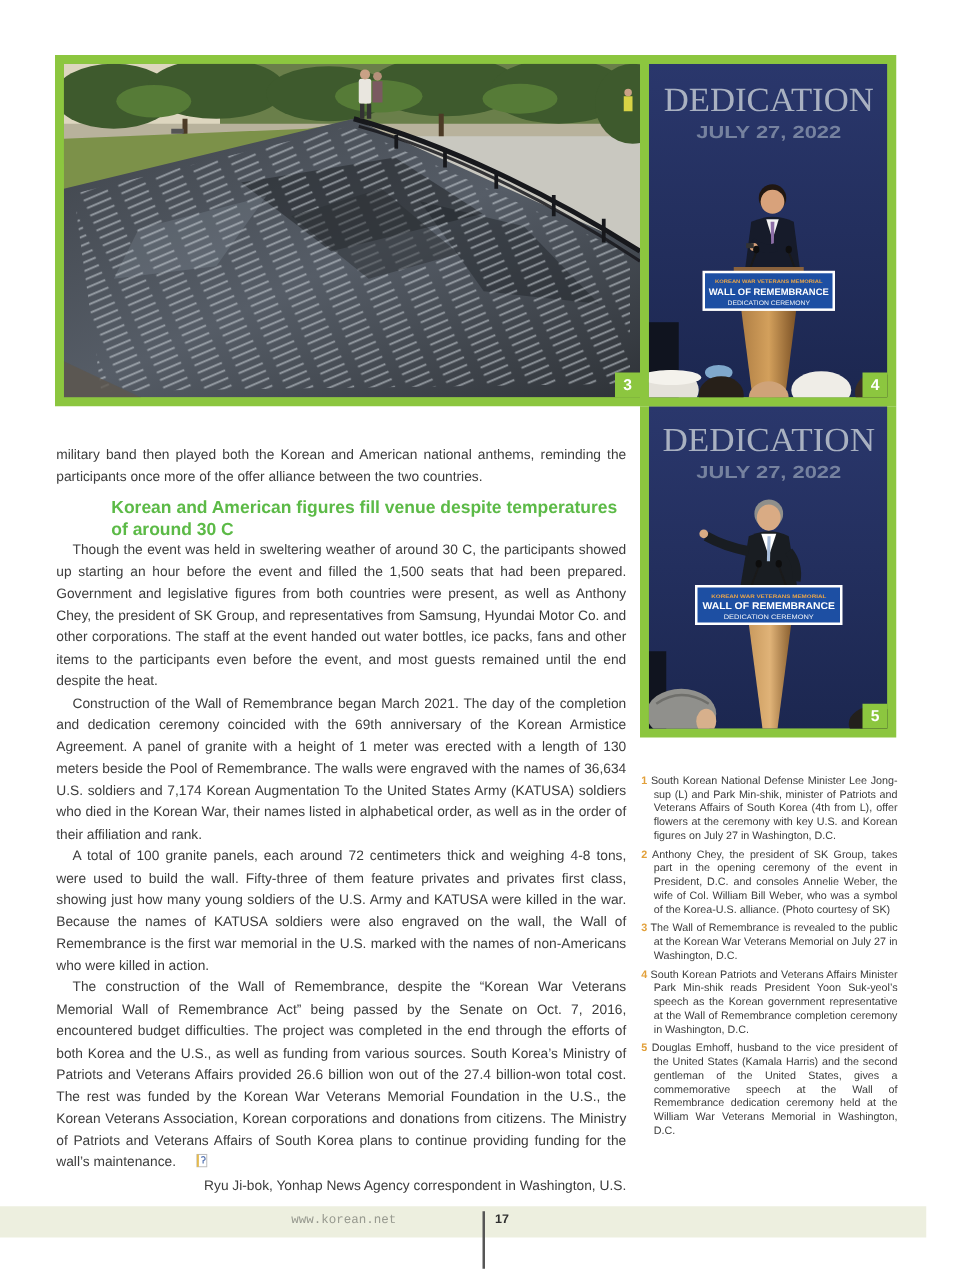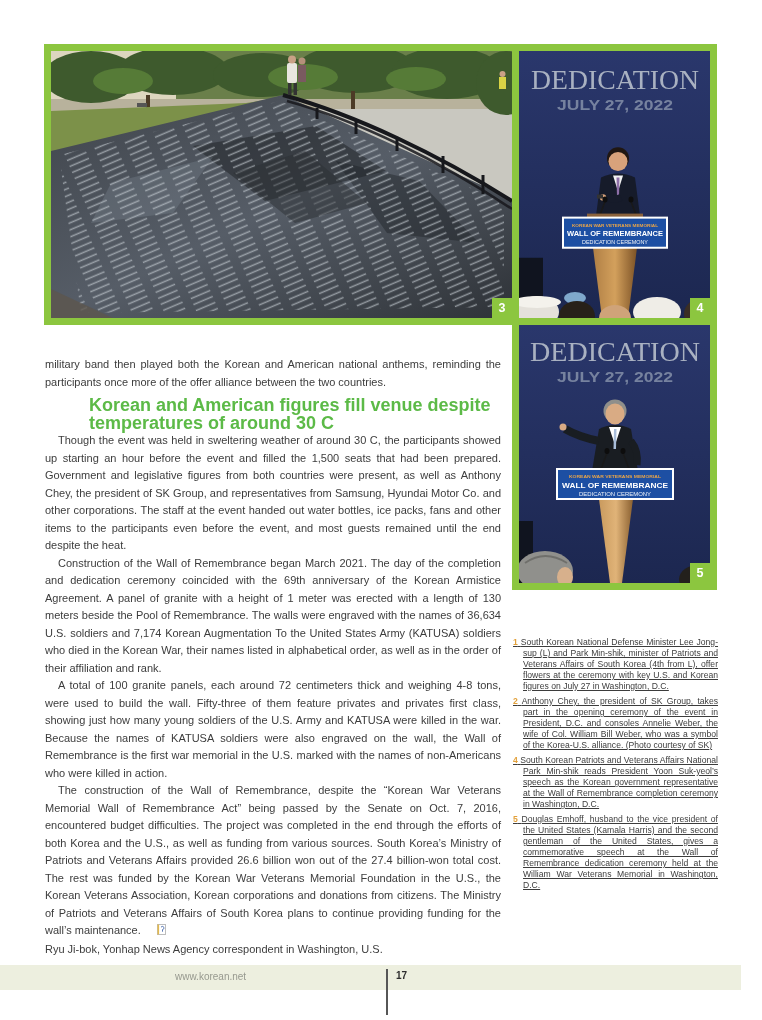--- a/index.html
+++ b/index.html
@@ -16,35 +16,35 @@
   .photo-5{position:relative;width:100%;height:100%;overflow:hidden;}
   .photo-svg{display:block;width:100%;height:100%;}
   .badge{position:absolute;right:0;bottom:0;width:20px;height:20px;background:#8cc63f;
          color:#fff;font-weight:bold;font-size:12.5px;line-height:20px;text-align:center;}
 
   
   .article{position:absolute;left:45px;top:356px;width:456px;font-size:11px;
            line-height:17.5px;text-align:justify;}
   .article p{margin:0;}
   .article p.ind{text-indent:13px;}
-  .sec-head{color:#5cba47;font-weight:bold;font-size:18px;line-height:18px;
+  .sec-head{color:#5cba47;font-weight:bold;font-size:14px;line-height:18px;
             margin:5px 0 0 0;text-align:left;padding-left:44px;}
-  .byline{text-align:left;margin-top:0;}
+  .byline{text-align:right;margin-top:0;}
   .endmark{display:inline-block;vertical-align:-1px;margin-left:3px;}
 
   
-  .captions{position:absolute;left:513px;top:637px;width:205px;font-size:8.6px;
-            line-height:11px;text-align:justify;color:#3c3c3c;text-decoration:underline;}
+  .captions{position:absolute;left:513px;top:619px;width:205px;font-size:8.6px;
+            line-height:11px;text-align:justify;color:#3c3c3c;}
   .cap{padding-left:10px;text-indent:-10px;margin:0 0 4px 0;}
   .cap-num{color:#e2a03a;font-weight:bold;}
 
   
   .footer-band{position:absolute;left:0;top:965px;width:741px;height:25px;background:#edefdf;}
-  .footer-url{position:absolute;left:175px;top:971px;width:200px;text-align:left;
-              font-size:10px;color:#97998f;}
+  .footer-url{position:absolute;left:175px;top:971px;width:200px;text-align:center;
+              font-size:10px;color:#97998f;font-family:Liberation Mono, monospace;}
   .footer-divider{position:absolute;left:386px;top:969px;width:2px;height:46px;background:#565656;}
   .footer-page{position:absolute;left:396px;top:970px;font-size:10px;font-weight:bold;color:#2e2e2e;}
 </style>
 </head>
 <body>
 
 <div class="page">
 
   <div class="frame-top">
 
@@ -239,21 +239,22 @@
             <rect x="0.5" y="0.5" width="1.6" height="10" fill="#e3b94e"></rect>
             <path d="M4,3 q2,-1.5 3,0.5 q0.5,1.5 -1.5,2 l0,2.2" stroke="#5b79b5" stroke-width="1" fill="none"></path>
           </svg></span>
     </p>
     <p class="byline">Ryu Ji-bok, Yonhap News Agency correspondent in Washington, U.S.</p>
   </div>
 
   <div class="captions">
     <p class="cap"><span class="cap-num">1</span> <span>South Korean National Defense Minister Lee Jong-sup (L) and Park Min-shik, minister of Patriots and Veterans Affairs of South Korea (4th from L), offer flowers at the ceremony with key U.S. and Korean figures on July 27 in Washington, D.C.</span></p>
     <p class="cap"><span class="cap-num">2</span> <span>Anthony Chey, the president of SK Group, takes part in the opening ceremony of the event in President, D.C. and consoles Annelie Weber, the wife of Col. William Bill Weber, who was a symbol of the Korea-U.S. alliance. (Photo courtesy of SK)</span></p>
-    <p class="cap"><span class="cap-num">4</span> <span>South Korean Patriots and Veterans Affairs National Park Min-shik reads President Yoon Suk-yeol’s speech as the Korean government representative at the Wall of Remembrance completion ceremony in Washington, D.C.</span></p>
+    <p class="cap"><span class="cap-num">3</span> <span>The Wall of Remembrance is revealed to the public at the Korean War Veterans Memorial on July 27 in Washington, D.C.</span></p>
+    <p class="cap"><span class="cap-num">4</span> <span>South Korean Patriots and Veterans Affairs Minister Park Min-shik reads President Yoon Suk-yeol’s speech as the Korean government representative at the Wall of Remembrance completion ceremony in Washington, D.C.</span></p>
     <p class="cap"><span class="cap-num">5</span> <span>Douglas Emhoff, husband to the vice president of the United States (Kamala Harris) and the second gentleman of the United States, gives a commemorative speech at the Wall of Remembrance dedication ceremony held at the William War Veterans Memorial in Washington, D.C.</span></p>
   </div>
 
   <div class="footer-band"></div>
   <div class="footer-url">www.korean.net</div>
   <div class="footer-divider"></div>
   <div class="footer-page">17</div>
 
 </div>
 

